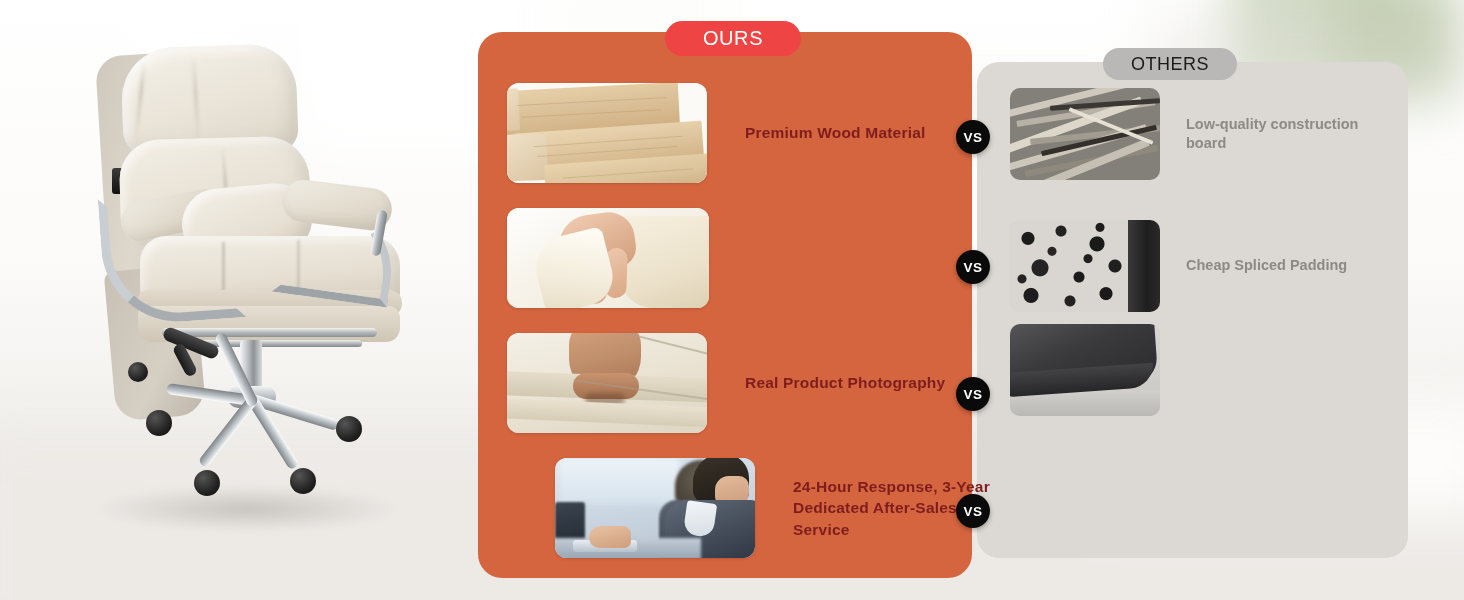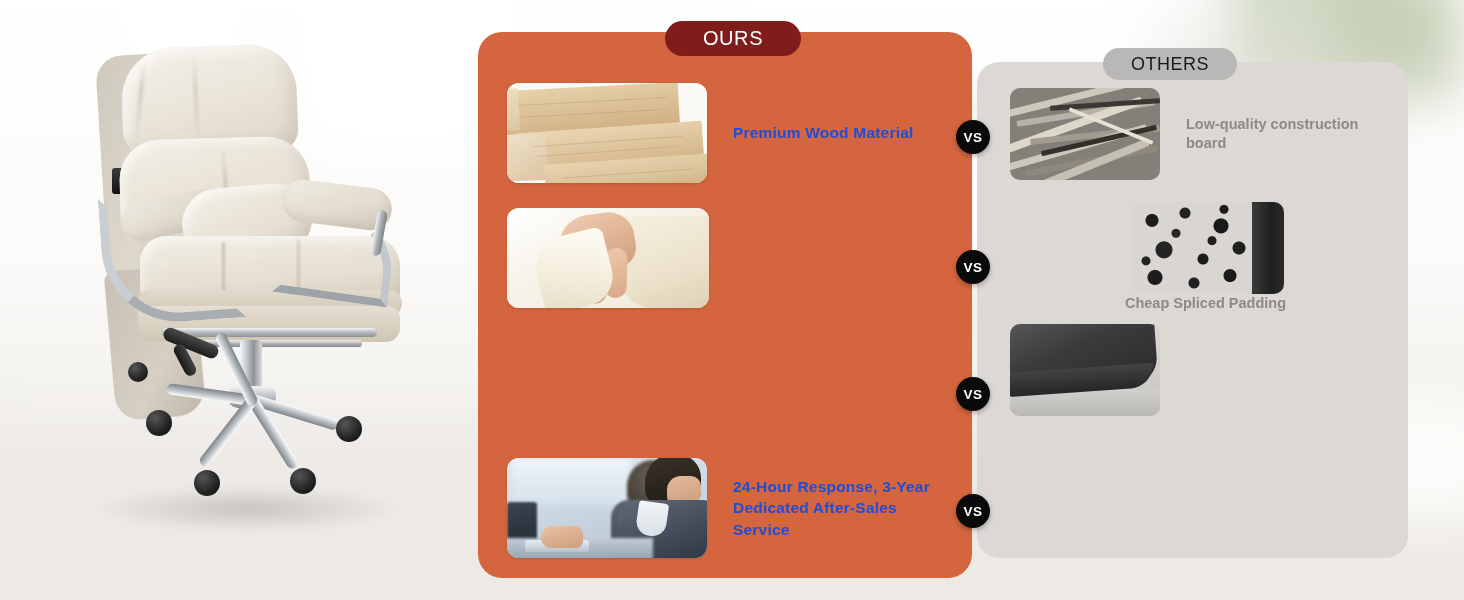--- a/index.html
+++ b/index.html
@@ -239,21 +239,21 @@
     position: absolute;
     left: 478px; top: 32px;
     width: 494px; height: 546px;
     background: #d4653f;
     border-radius: 24px;
   }
   .ours-badge {
     position: absolute;
     left: 665px; top: 21px;
     width: 136px; height: 35px;
-    background: #7f1d1d;
+    background: #ef4444;
     border-radius: 18px;
     display: flex; align-items: center; justify-content: center;
     color: #fff;
     font-size: 20px;
     letter-spacing: .6px;
     z-index: 6;
   }
 
   .ours-rows {
     position: absolute;
@@ -261,36 +261,36 @@
     width: 494px; height: 546px;
   }
   .ours-row {
     position: absolute;
     left: 0; width: 494px;
     display: flex; align-items: center;
   }
   .or1 { top: 46px;  height: 110px; }
   .or2 { top: 171px; height: 110px; }
   .or3 { top: 296px; height: 110px; }
-  .or4 { top: 421px; height: 110px; }
+  .or4 { top: 421px; height: 110px; padding-left: 48px; }
 
   .thumb {
     flex: 0 0 auto;
     width: 200px; height: 100px;
     margin-left: 29px;
     border-radius: 12px;
     overflow: hidden;
     position: relative;
     background: #efeae2;
     box-shadow: 0 1px 3px rgba(0,0,0,.14);
   }
   .thumb.t2 { width: 202px; }
   .ours-label {
-    margin-left: 26px;
-    color: #1d4ed8;
+    margin-left: 38px;
+    color: #7f1d1d;
     font-size: 15.5px;
     font-weight: bold;
     line-height: 1.38;
     letter-spacing: .2px;
     max-width: 205px;
   }
 
   
   .art-wood { position:absolute; inset:0; background:#fcfaf6; }
   .w-beam { position:absolute; border-radius:2px; }
@@ -450,21 +450,21 @@
   .others-rows {
     position: absolute;
     left: 977px; top: 62px;
     width: 431px; height: 496px;
   }
   .others-row {
     position: absolute; left: 0; width: 431px;
     display: flex; align-items: center;
   }
   .ot1 { top: 24px;  height: 96px; }
-  .ot2 { top: 140px; height: 96px; flex-direction: column; }
+  .ot2 { top: 156px; height: 96px; }
   .ot3 { top: 260px; height: 96px; }
   .ot4 { top: 378px; height: 96px; }
 
   .othumb {
     flex: 0 0 auto;
     width: 150px; height: 92px;
     margin-left: 33px;
     border-radius: 10px;
     overflow: hidden;
     position: relative;
@@ -709,20 +709,34 @@
           <div class="foam-slab"></div>
           <div class="hand1"></div>
           <div class="finger fg1"></div>
           <div class="finger fg2"></div>
           <div class="finger fg3"></div>
           <div class="foam-peel"></div>
         </div>
       </div>
     </div>
 
+    <div class="ours-row or3">
+      <div class="thumb">
+        <div class="art-cushion">
+          <div class="fist"></div>
+          <div class="cush-seam"></div>
+          <div class="cush-fold"></div>
+          <div class="fist-knuckle"></div>
+          <div class="fist-dimple"></div>
+          <div class="cush-fold2"></div>
+          <div class="cush-seam2"></div>
+        </div>
+      </div>
+      <div class="ours-label">Real Product Photography</div>
+    </div>
 
     <div class="ours-row or4">
       <div class="thumb">
         <div class="art-service">
           <div class="sv-win"></div>
           <div class="sv-mon"></div>
           <div class="sv-p1"></div>
           <div class="sv-p1b"></div>
           <div class="sv-main-head"></div>
           <div class="sv-main-face"></div>

